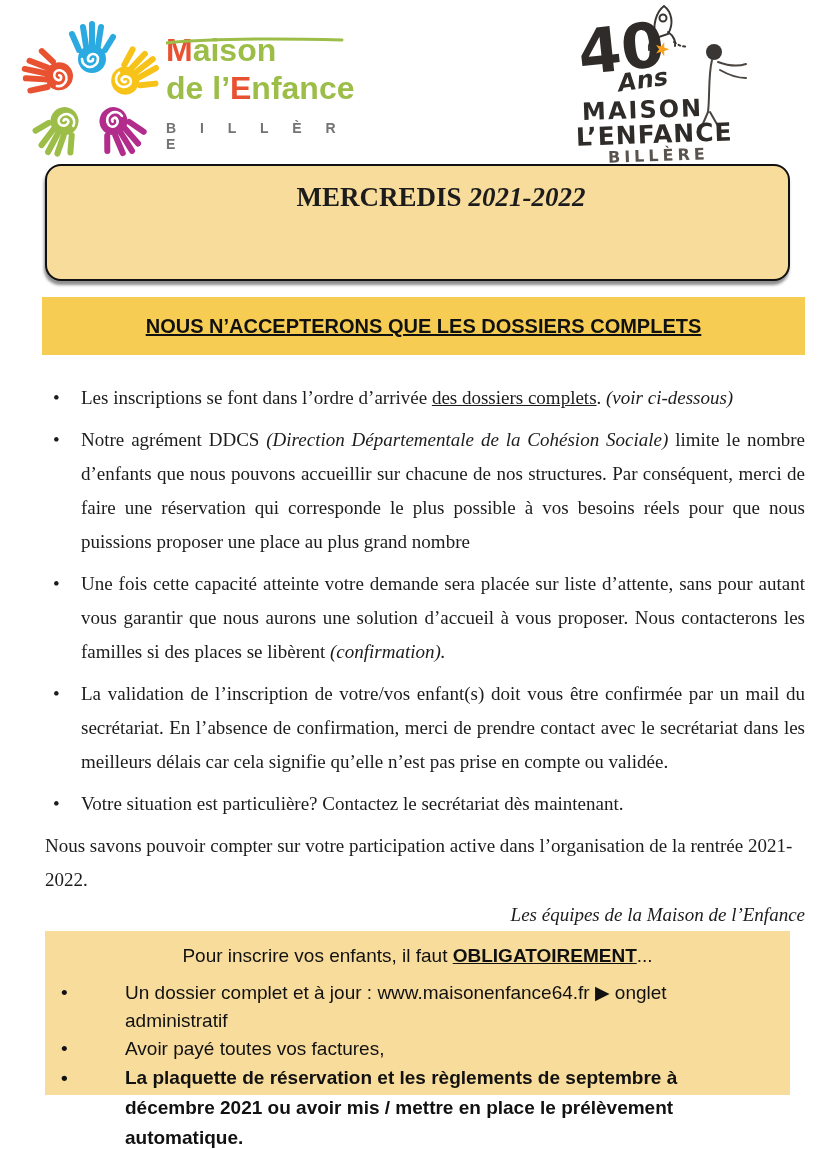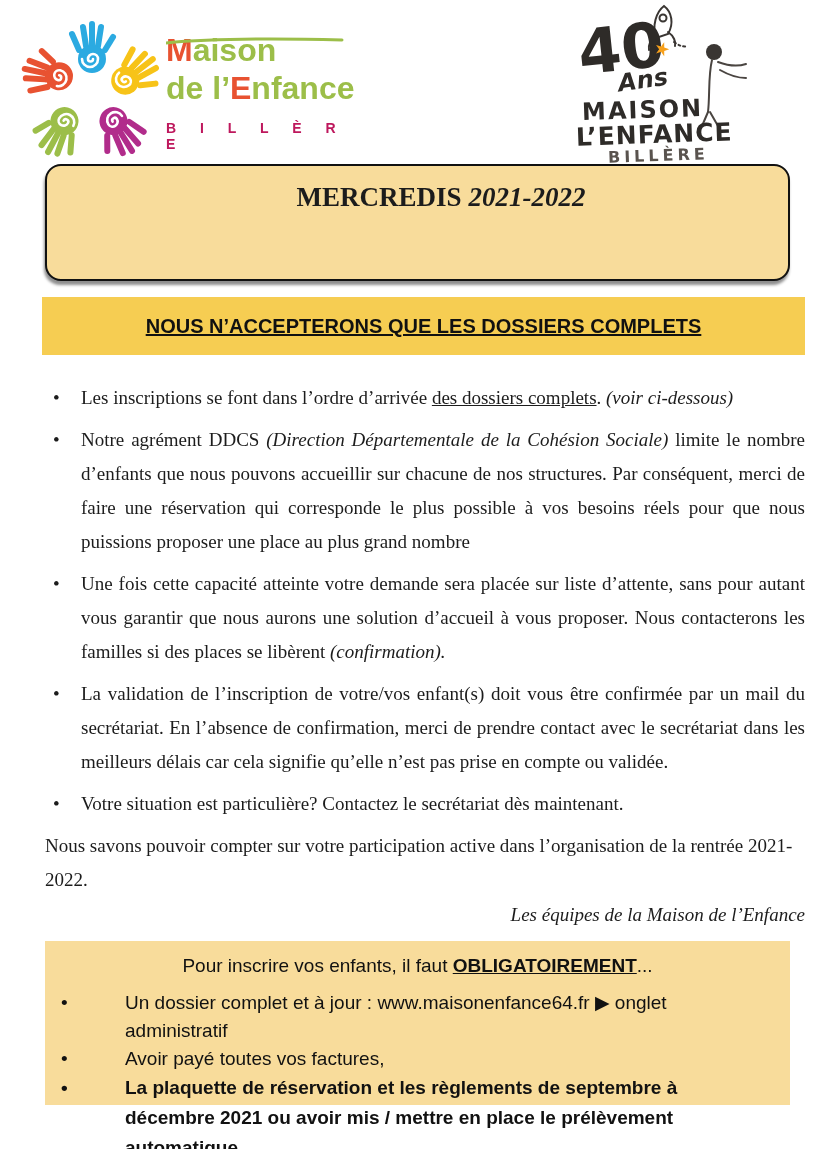--- a/index.html
+++ b/index.html
@@ -49,21 +49,21 @@
     text-align:justify;margin-bottom:8px;padding-right:0;}
   .m-item::before{content:"\2022";position:absolute;left:8px;top:0;font-size:19px;}
   .m-item.single{text-align:left;}
   .it{font-style:italic;}
   .ul{text-decoration:underline;}
   
   .closing{margin:6px 17px 0 45px;font-size:19px;line-height:34px;text-align:left;}
   .signature{margin:2px 17px 0 45px;font-size:19px;font-style:italic;text-align:right;line-height:32px;}
   
   .bottom-box{
-    margin-top:10px;margin-left:45px;width:745px;height:164px;box-sizing:border-box;
+    margin-top:0;margin-left:45px;width:745px;height:164px;box-sizing:border-box;
     background:#F8DC9B;padding-top:10px;
     font-family:"Liberation Sans","DejaVu Sans",sans-serif;font-size:19px;color:#111;
   }
   .bb-intro{text-align:center;line-height:30px;}
   .bb-intro .bold-ul{font-weight:bold;text-decoration:underline;}
   .bb-list{margin-top:8px;}
   .bb-item{position:relative;padding-left:80px;padding-right:24px;line-height:28px;}
   .bb-item::before{content:"\2022";position:absolute;left:16px;top:0;font-size:19px;}
   .bb-item.bold{font-weight:bold;line-height:30px;}
 </style>
@@ -93,21 +93,21 @@
       <use href="#hand" transform="translate(112,70) rotate(52)" fill="#F7C318" stroke="#F7C318"></use>
       <use href="#hand" transform="translate(50,112) rotate(208)" fill="#9CBE49" stroke="#9CBE49"></use>
       <use href="#hand" transform="translate(100,112) rotate(148)" fill="#B12C8B" stroke="#B12C8B"></use>
     </svg>
     <div class="logo-text">
       <div class="ln"><span style="color:#E85231">M</span><span style="color:#9CBE49">aison</span></div>
       <div class="ln"><span style="color:#9CBE49">de l’</span><span style="color:#E85231">E</span><span style="color:#9CBE49">nfance</span></div>
       <svg class="logo-swoosh" width="178" height="10" viewBox="0 0 178 10">
         <path d="M0,7 Q60,1 176,4" fill="none" stroke="#9CBE49" stroke-width="3" stroke-linecap="round"></path>
       </svg>
-      <div class="logo-city" style="color:#be185d">B I L L È R E</div>
+      <div class="logo-city" style="color:#737373">B I L L È R E</div>
     </div>
   </div>
 
   <div class="logo-40">
     <svg width="60" height="58" viewBox="0 0 60 58" style="left:58px;top:-2px;">
       <g fill="none" stroke="#3a3633" stroke-width="2" stroke-linecap="round">
         <path d="M30,4 C38,10 40,22 34,32 L22,36 C18,24 22,10 30,4 Z"></path>
         <circle cx="29" cy="16" r="3.5"></circle>
         <path d="M22,34 C16,38 14,44 15,48"></path>
         <path d="M34,30 C40,34 42,40 41,44"></path>

